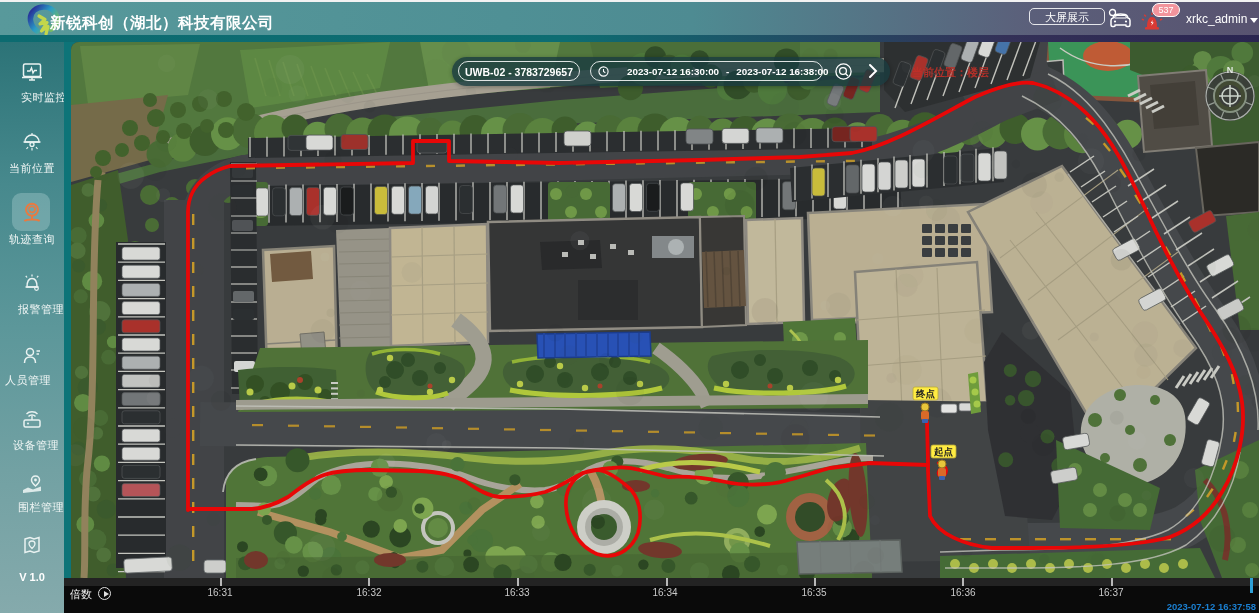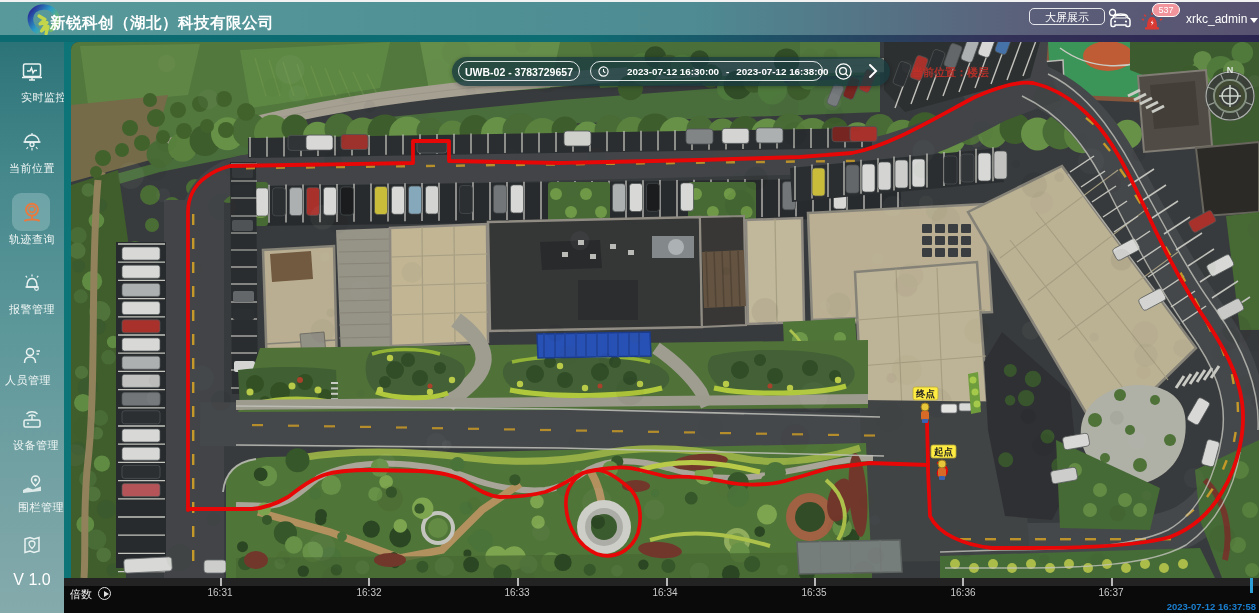--- a/index.html
+++ b/index.html
@@ -81,21 +81,21 @@
 
 <div style="position:absolute;left:0;top:190px;width:64px;text-align:center;font-size:11px;color:#f0f6f5;letter-spacing:0.5px">轨迹查询</div>
 
 <div style="position:absolute;left:20px;top:229px;width:24px;height:24px"><svg width="24" height="24" viewBox="0 0 24 24">
         <path d="M7 16 C7 10 9 7.5 12 7.5 C15 7.5 17 10 17 16 Z" fill="none" stroke="#e9f2f1" stroke-width="1.5"></path>
         <path d="M5.5 16 L18.5 16" stroke="#e9f2f1" stroke-width="1.5"></path>
         <circle cx="16.5" cy="17.5" r="1.8" fill="none" stroke="#e9f2f1" stroke-width="1.2"></circle>
         <path d="M12 5.5 L12 3.5 M7 6.5 L5.8 4.8 M17 6.5 L18.2 4.8" stroke="#e9f2f1" stroke-width="1.3"></path>
       </svg></div>
 
-<div style="position:absolute;left:0;top:260px;width:64px;text-align:center;font-size:11px;color:#f0f6f5;letter-spacing:0.5px">报警管理</div>
+<div style="position:absolute;left:0;top:260px;width:64px;text-align:right;font-size:11px;color:#f0f6f5;letter-spacing:0.5px">报警管理</div>
 
 <div style="position:absolute;left:20px;top:302px;width:24px;height:24px"><svg width="24" height="24" viewBox="0 0 24 24">
         <circle cx="10" cy="8" r="3.5" fill="none" stroke="#e9f2f1" stroke-width="1.5"></circle>
         <path d="M4.5 19 C4.5 14.5 7 13 10 13 C13 13 15.5 14.5 15.5 19" fill="none" stroke="#e9f2f1" stroke-width="1.5"></path>
         <path d="M16.5 7 L20 7 M16.5 10 L19 10" stroke="#e9f2f1" stroke-width="1.4"></path>
       </svg></div>
 
 <div style="position:absolute;left:0;top:331px;width:56px;text-align:center;font-size:11px;color:#f0f6f5;letter-spacing:0.5px">人员管理</div>
 
 <div style="position:absolute;left:20px;top:366px;width:24px;height:24px"><svg width="24" height="24" viewBox="0 0 24 24">
@@ -114,21 +114,21 @@
         <circle cx="15.5" cy="8" r="1.4" fill="#e9f2f1"></circle>
       </svg></div>
 
 <div style="position:absolute;left:0;top:458px;width:64px;text-align:right;font-size:11px;color:#f0f6f5;letter-spacing:0.5px">围栏管理</div>
 
 <div style="position:absolute;left:20px;top:492px;width:24px;height:24px"><svg width="24" height="24" viewBox="0 0 24 24">
         <path d="M5 5 L10 3.5 L14 5 L19 3.5 L19 17 L14 18.5 L10 17 L5 18.5 Z" fill="none" stroke="#e9f2f1" stroke-width="1.5"></path>
         <path d="M12 7 C13.8 7 15 8.3 15 10 C15 12 12 14.5 12 14.5 C12 14.5 9 12 9 10 C9 8.3 10.2 7 12 7 Z" fill="none" stroke="#e9f2f1" stroke-width="1.3"></path>
       </svg></div>
 
-<div style="position:absolute;left:0;top:529px;width:64px;text-align:center;font-size:16px;font-weight:normal;color:#fff">V 1.0</div>
+<div style="position:absolute;left:0;top:529px;width:64px;text-align:center;font-size:11px;font-weight:bold;color:#fff">V 1.0</div>
 </div>
 
 <svg width="1195" height="536" viewBox="64 42 1195 536" style="position:absolute;left:64px;top:42px">
 <defs>
       <clipPath id="mapclip">
         <rect x="71" y="42" width="1196" height="544" rx="8"></rect>
       </clipPath>
     </defs>
 
 <rect x="64.0" y="42.0" width="1195.0" height="536.0" fill="#0d7478"></rect>

